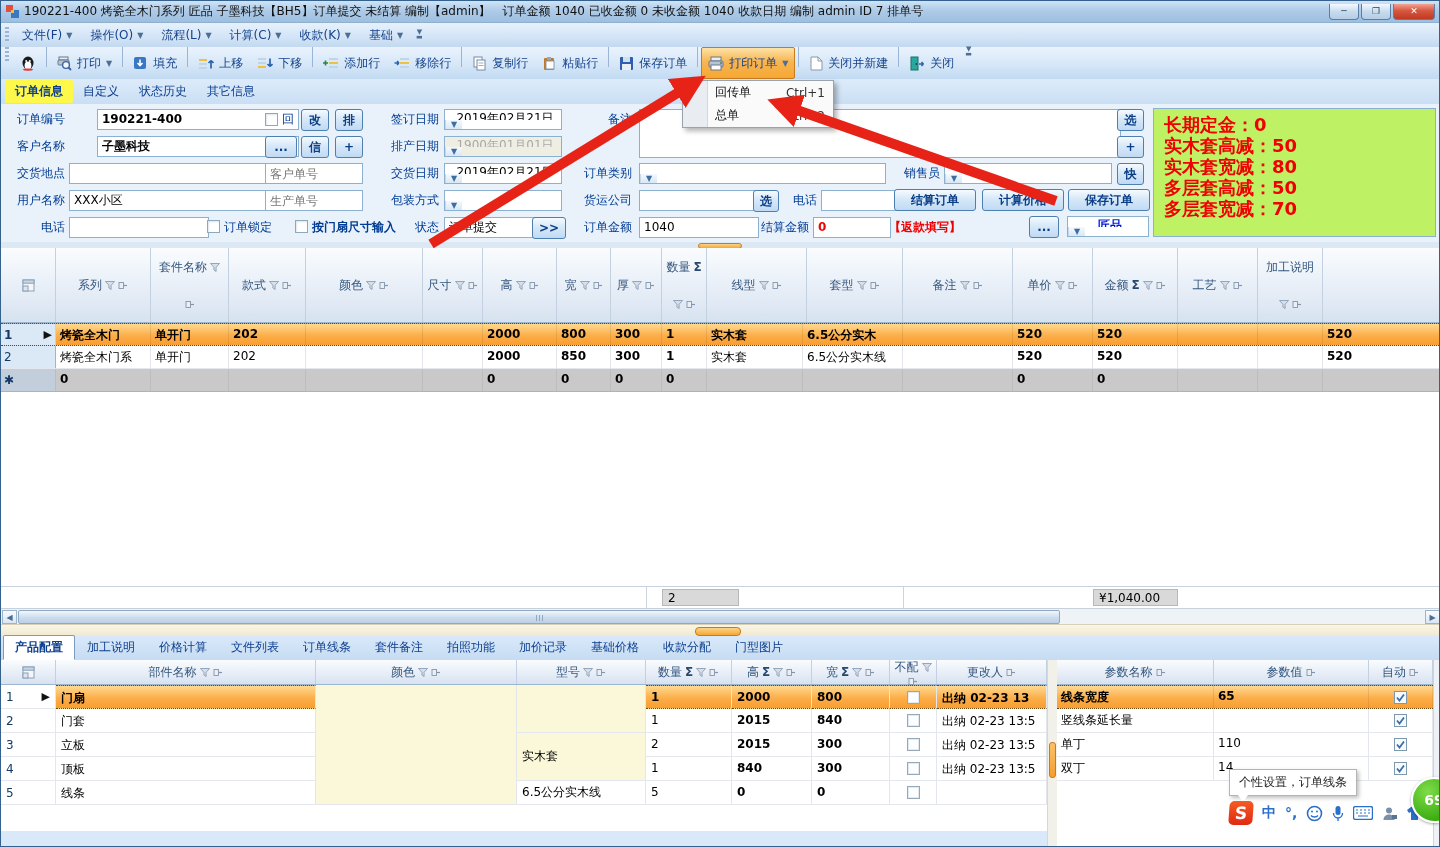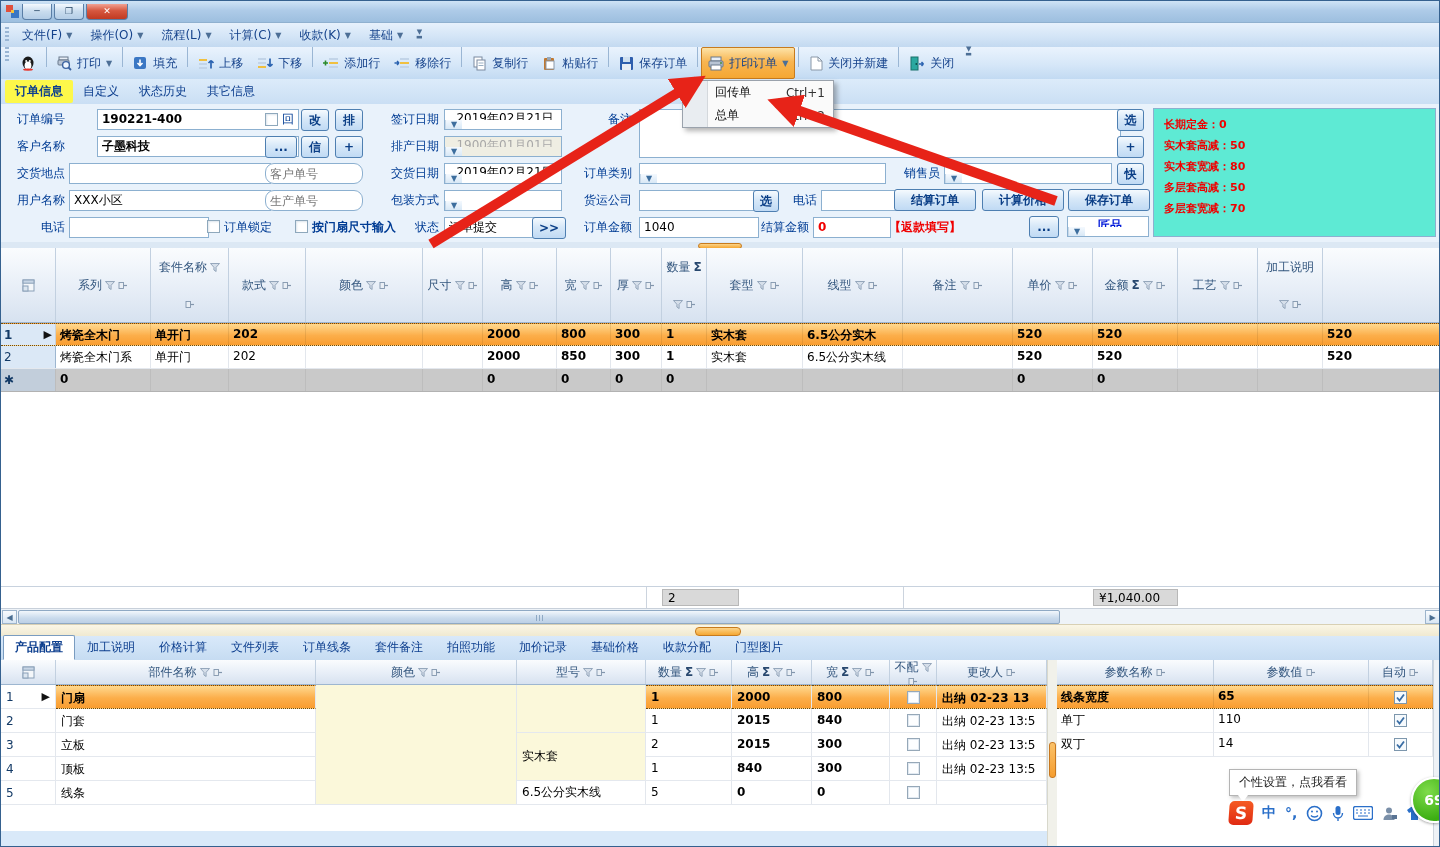--- a/index.html
+++ b/index.html
@@ -31,33 +31,33 @@
   .tabbar{left:0;top:78px;width:100%;height:25px;background:linear-gradient(#dcebfa,#cadff4);
           display:flex;align-items:center;border-bottom:1px solid #bcd2e8;}
   .ttab{padding:3px 10px;color:#0c3e8e;cursor:default;}
   .ttab.active{background:#fdf84a;font-weight:bold;border-radius:2px;margin-left:4px;}
   
   .formarea{left:0;top:103px;width:100%;height:138px;background:#e9f2fb;border-bottom:1px solid #9cb8d4;}
   .lbl{position:absolute;height:21px;line-height:21px;color:#003c94;text-align:right;}
   .inp{position:absolute;height:19px;line-height:19px;background:#fff;border:1px solid #8cb0d0;padding:0 4px;color:#000;overflow:hidden;white-space:nowrap;}
   .inp.bold{font-weight:bold;margin-left:28px;}
   .inp.red{color:#f00000;font-weight:bold;}
-  input.inp{font:12px "DejaVu Sans",sans-serif;outline:none;height:21px;box-sizing:border-box;border-radius:9px;}
+  input.inp{font:12px "DejaVu Sans",sans-serif;outline:none;height:21px;box-sizing:border-box;}
   .combo{position:absolute;height:21px;background:#fff;border:1px solid #8cb0d0;display:flex;align-items:center;box-sizing:border-box;flex-direction:column;}
   .combo .cv{flex:1;padding-left:4px;overflow:hidden;white-space:nowrap;}
   .combo .car{width:16px;align-self:stretch;display:flex;align-items:center;justify-content:center;color:#3d6e9e;font-size:8px;
               border-left:1px solid #c8d8e8;background:linear-gradient(#f4f9fe,#d8e8f6);}
   .combo.dis{background:#efeee3;color:#a8a8a8;}
   .combo.blue .cv{color:#0018d8;font-weight:bold;}
   .sbtn{position:absolute;height:22px;box-sizing:border-box;background:linear-gradient(#f5fafe,#d7e8f8 45%,#c0daf4);
         border:1px solid #4e7fb1;border-radius:3px;color:#0a3e86;display:flex;align-items:center;justify-content:center;font-weight:bold;cursor:default;}
   .cb{position:absolute;width:13px;height:13px;background:#fff;border:1px solid #8ea8bc;box-shadow:inset 1px 1px 2px #dde5ec;box-sizing:border-box;}
   .cblabel{position:absolute;height:16px;line-height:16px;color:#003c94;}
-  .redpanel{position:absolute;left:1152px;top:4px;width:283px;height:129px;background:#5eead4;border:1px solid #8cb0d0;
-            color:#f00000;font-weight:bold;font-size:11px;padding:5px 10px;box-sizing:border-box;line-height:21px;}
+  .redpanel{position:absolute;left:1152px;top:4px;width:283px;height:129px;background:#bef264;border:1px solid #8cb0d0;
+            color:#f00000;font-weight:bold;font-size:18px;padding:5px 10px;box-sizing:border-box;line-height:21px;}
   .redtext{position:absolute;color:#f00000;font-weight:bold;}
   
   .gridwrap{background:#fff;}
   .grid-h{display:flex;background:linear-gradient(#fafcfe,#e7eef7 55%,#d7e2f0);border-bottom:1px solid #9db6d0;box-sizing:border-box;}
   .gh-cell{display:flex;align-items:center;justify-content:center;gap:3px;color:#33567e;text-align:center;
            border-right:1px solid #c2d0e0;box-sizing:border-box;padding:1px 2px;line-height:13px;flex-wrap:wrap;}
   .sig{font-weight:bold;color:#27476e;}
   .grow{display:flex;height:23px;background:#fff;border-bottom:1px solid #e4e8ee;box-sizing:border-box;}
   .grow.sel{background:linear-gradient(#ffd98f,#fcae4a 55%,#f99d30);font-weight:bold;
             border-top:1px dotted #6b4a12;border-bottom:1px dotted #6b4a12;}
@@ -116,20 +116,21 @@
 <div class="app">
 
   <div class="abs titlebar">
     <span style="display:inline-flex;">
       <svg width="15" height="15">
           <rect x="1" y="1" width="7" height="7" fill="#e0503c"></rect>
           <rect x="6" y="6" width="8" height="8" fill="#3a77c4"></rect>
           <rect x="6" y="6" width="3" height="3" fill="#f5c23c"></rect>
         </svg>
     </span>
+    <span class="ttext">190221-400 烤瓷全木门系列 匠品 子墨科技【BH5】订单提交 未结算 编制【admin】　订单金额 1040 已收金额 0 未收金额 1040 收款日期  编制 admin ID 7 排单号</span>
     <span class="winbtn">─</span>
     <span class="winbtn">❐</span>
     <span class="winbtn close">✕</span>
   </div>
 
   <div class="abs menubar" id="menubar">
       <span class="grip"></span>
       <div class="menu-item">
         <span>文件(F)</span>
         <span class="caret">▼</span>
@@ -551,36 +552,36 @@
               <path d="M0.5 0.5h9L6.1 4.3v4.2L3.9 7V4.3z" fill="#d6dfea" stroke="#8296ad" stroke-width="0.8"></path>
             </svg>
           </span>
           <span style="display: inline-flex;">
             <svg width="10" height="9" viewBox="0 0 10 9">
               <rect x="1" y="1.5" width="4.5" height="6" fill="#eaeff5" stroke="#8296ad" stroke-width="0.9"></rect>
               <line x1="5.5" y1="4.5" x2="9" y2="4.5" stroke="#8296ad" stroke-width="1.2"></line>
             </svg>
           </span>
         </div>
+        <div class="gh-cell" style="width: 100px;">
+          <span>线型</span>
+          <span style="display: inline-flex;">
+            <svg width="10" height="9" viewBox="0 0 10 9">
+              <path d="M0.5 0.5h9L6.1 4.3v4.2L3.9 7V4.3z" fill="#d6dfea" stroke="#8296ad" stroke-width="0.8"></path>
+            </svg>
+          </span>
+          <span style="display: inline-flex;">
+            <svg width="10" height="9" viewBox="0 0 10 9">
+              <rect x="1" y="1.5" width="4.5" height="6" fill="#eaeff5" stroke="#8296ad" stroke-width="0.9"></rect>
+              <line x1="5.5" y1="4.5" x2="9" y2="4.5" stroke="#8296ad" stroke-width="1.2"></line>
+            </svg>
+          </span>
+        </div>
         <div class="gh-cell" style="width: 96px;">
           <span>套型</span>
-          <span style="display: inline-flex;">
-            <svg width="10" height="9" viewBox="0 0 10 9">
-              <path d="M0.5 0.5h9L6.1 4.3v4.2L3.9 7V4.3z" fill="#d6dfea" stroke="#8296ad" stroke-width="0.8"></path>
-            </svg>
-          </span>
-          <span style="display: inline-flex;">
-            <svg width="10" height="9" viewBox="0 0 10 9">
-              <rect x="1" y="1.5" width="4.5" height="6" fill="#eaeff5" stroke="#8296ad" stroke-width="0.9"></rect>
-              <line x1="5.5" y1="4.5" x2="9" y2="4.5" stroke="#8296ad" stroke-width="1.2"></line>
-            </svg>
-          </span>
-        </div>
-        <div class="gh-cell" style="width: 100px;">
-          <span>线型</span>
           <span style="display: inline-flex;">
             <svg width="10" height="9" viewBox="0 0 10 9">
               <path d="M0.5 0.5h9L6.1 4.3v4.2L3.9 7V4.3z" fill="#d6dfea" stroke="#8296ad" stroke-width="0.8"></path>
             </svg>
           </span>
           <span style="display: inline-flex;">
             <svg width="10" height="9" viewBox="0 0 10 9">
               <rect x="1" y="1.5" width="4.5" height="6" fill="#eaeff5" stroke="#8296ad" stroke-width="0.9"></rect>
               <line x1="5.5" y1="4.5" x2="9" y2="4.5" stroke="#8296ad" stroke-width="1.2"></line>
             </svg>
@@ -997,20 +998,30 @@
         <div class="gcell" style="width: 157px;">线条宽度</div>
         <div class="gcell" style="width: 155px;">65</div>
         <div class="gcell" style="width: 64px; display: flex; justify-content: center; align-items: center;">
           <svg width="13" height="13">
             <rect x="0.5" y="0.5" width="12" height="12" fill="#f6fafd" stroke="#7d97ad"></rect>
             <path d="M3 6.5l2.5 3L10 3.5" stroke="#3a6ea5" stroke-width="1.8" fill="none"></path>
           </svg>
         </div>
       </div>
       <div class="grow" style="height: 24px;">
+        <div class="gcell" style="width: 157px;">竖线条延长量</div>
+        <div class="gcell" style="width: 155px;"></div>
+        <div class="gcell" style="width: 64px; display: flex; justify-content: center; align-items: center;">
+          <svg width="13" height="13">
+            <rect x="0.5" y="0.5" width="12" height="12" fill="#f6fafd" stroke="#7d97ad"></rect>
+            <path d="M3 6.5l2.5 3L10 3.5" stroke="#3a6ea5" stroke-width="1.8" fill="none"></path>
+          </svg>
+        </div>
+      </div>
+      <div class="grow" style="height: 24px;">
         <div class="gcell" style="width: 157px;">单丁</div>
         <div class="gcell" style="width: 155px;">110</div>
         <div class="gcell" style="width: 64px; display: flex; justify-content: center; align-items: center;">
           <svg width="13" height="13">
             <rect x="0.5" y="0.5" width="12" height="12" fill="#f6fafd" stroke="#7d97ad"></rect>
             <path d="M3 6.5l2.5 3L10 3.5" stroke="#3a6ea5" stroke-width="1.8" fill="none"></path>
           </svg>
         </div>
       </div>
       <div class="grow" style="height: 24px;">
@@ -1022,21 +1033,21 @@
             <path d="M3 6.5l2.5 3L10 3.5" stroke="#3a6ea5" stroke-width="1.8" fill="none"></path>
           </svg>
         </div>
       </div>
     </div>
   <div class="abs" style="left:1432px;top:659px;width:8px;height:188px;background:#eef2f6;border-left:1px solid #ccd4dc;box-sizing:border-box;"></div>
 
   <div class="bluestrip" style="left:0;top:830px;width:1046px;height:17px;"></div>
 
   <div class="tooltip" style="left:1228px;top:768px;">
-    <span>个性设置，点我看看</span>
+    <span>个性设置，订单线条</span>
     <span class="tail"></span>
   </div>
 
   <div class="imebar" style="left:1228px;top:800px;" id="imebar">
       <div class="slogo">S</div>
       <span class="imeico">中</span>
       <span class="imeico">°,</span>
       <span class="imeico">
         <svg width="17" height="17">
           <circle cx="8.5" cy="8.5" r="7" fill="none" stroke="#2a6fc9" stroke-width="1.6"></circle>

